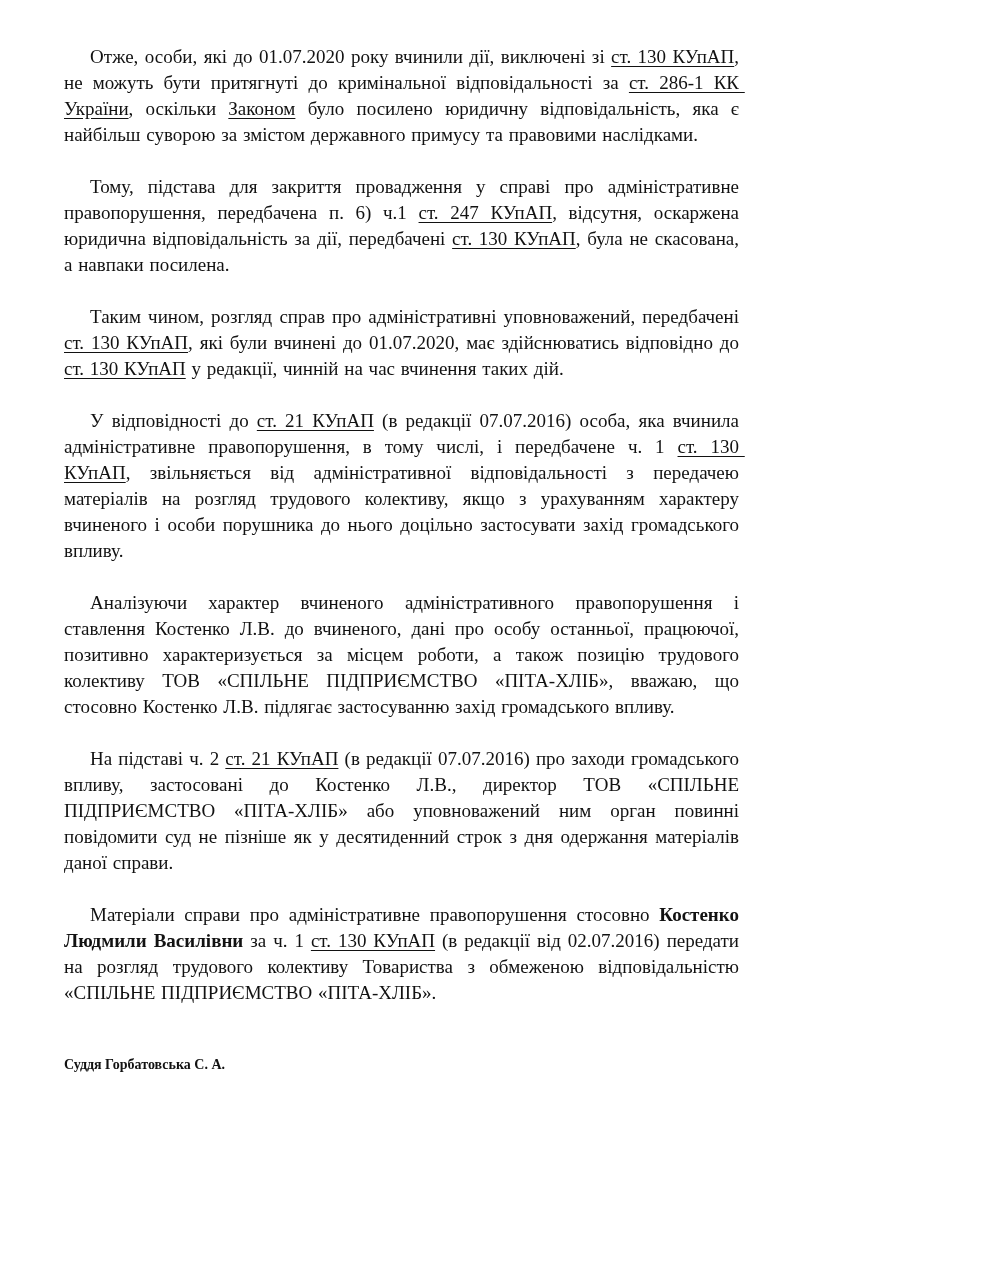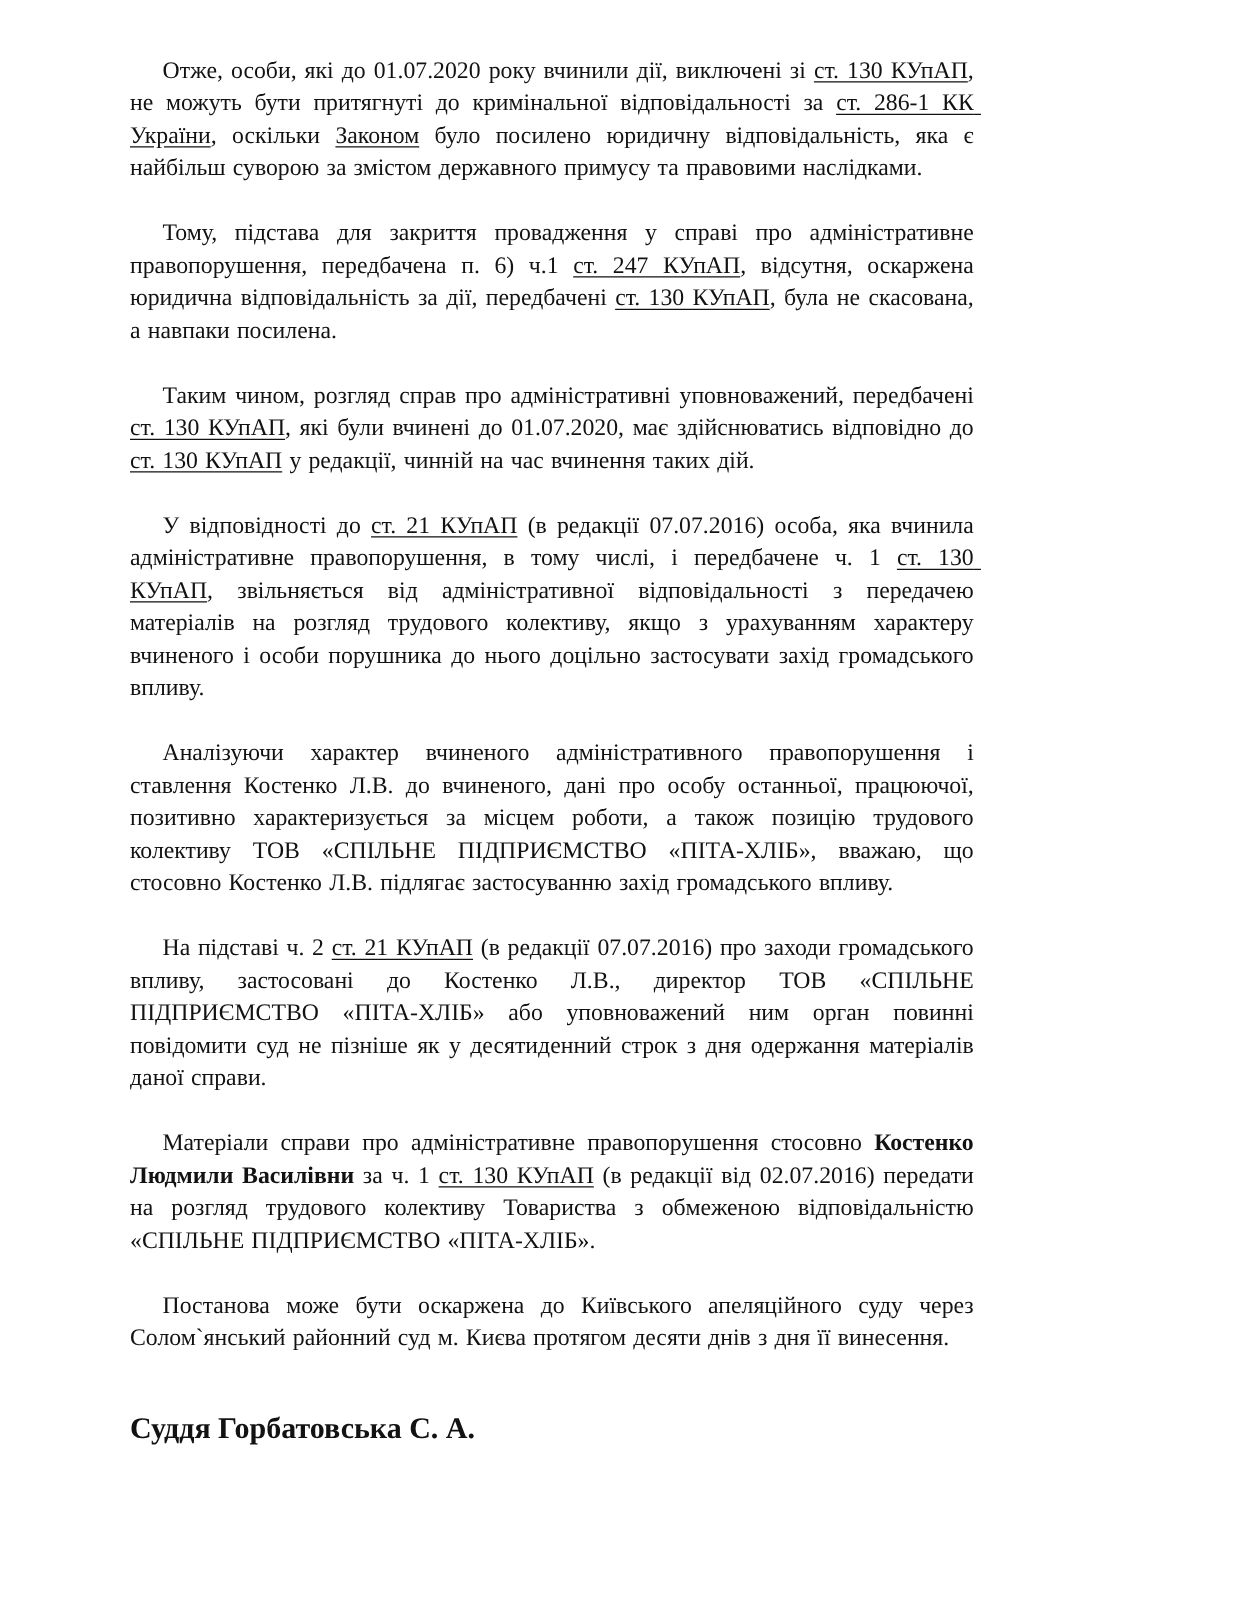--- a/index.html
+++ b/index.html
@@ -13,21 +13,20 @@
     overflow: hidden;
     font-family: "Liberation Serif", "DejaVu Serif", serif;
     color: #121212;
   }
   .page {
     box-sizing: border-box;
     width: 785px;
     height: 1280px;
     padding: 44px 46px 8px 64px;
     background: #ffffff;
-    margin-left: 40px;
   }
   .para {
     margin: 0 0 26px 0;
     font-size: 19px;
     line-height: 26px;
     text-align: justify;
     text-indent: 26px;
     word-spacing: 1px;
   }
   .para span { white-space: pre-wrap; }
@@ -37,21 +36,21 @@
     margin: 26px 0 27px 0;
     font-size: 20px;
     line-height: 26px;
     font-weight: bold;
     text-align: center;
     letter-spacing: 1.5px;
     text-indent: 0;
   }
   .signature {
     margin: 46px 0 0 0;
-    font-size: 24px;
+    font-size: 14px;
     line-height: 26px;
     font-weight: bold;
     text-align: left;
     text-indent: 0;
   }
 </style>
 </head>
 <body>
 
 <div class="page">
@@ -60,17 +59,16 @@
       <p class="para"><span>Тому, підстава для закриття провадження у справі про адміністративне правопорушення, передбачена п. 6) ч.1 </span><span class="u">ст. 247 КУпАП</span><span>, відсутня, оскаржена юридична відповідальність за дії, передбачені </span><span class="u">ст. 130 КУпАП</span><span>, була не скасована, а навпаки посилена.</span></p>
       <p class="para"><span>Таким чином, розгляд справ про адміністративні уповноважений, передбачені </span><span class="u">ст. 130 КУпАП</span><span>, які були вчинені до 01.07.2020, має здійснюватись відповідно до </span><span class="u">ст. 130 КУпАП</span><span> у редакції, чинній на час вчинення таких дій.</span></p>
       <p class="para"><span>У відповідності до </span><span class="u">ст. 21 КУпАП</span><span> (в редакції 07.07.2016) особа, яка вчинила адміністративне правопорушення, в тому числі, і передбачене ч. 1 </span><span class="u">ст. 130 КУпАП</span><span>, звільняється від адміністративної відповідальності з передачею матеріалів на розгляд трудового колективу, якщо з урахуванням характеру вчиненого і особи порушника до нього доцільно застосувати захід громадського впливу.</span></p>
       <p class="para"><span>Аналізуючи характер вчиненого адміністративного правопорушення і ставлення Костенко Л.В. до вчиненого, дані про особу останньої, працюючої, позитивно характеризується за місцем роботи, а також позицію трудового колективу ТОВ «СПІЛЬНЕ ПІДПРИЄМСТВО «ПІТА-ХЛІБ», вважаю, що стосовно Костенко Л.В. підлягає застосуванню захід громадського впливу.</span></p>
       <p class="para"><span>На підставі ч. 2 </span><span class="u">ст. 21 КУпАП</span><span> (в редакції 07.07.2016) про заходи громадського впливу, застосовані до Костенко Л.В., директор ТОВ «СПІЛЬНЕ ПІДПРИЄМСТВО «ПІТА-ХЛІБ» або уповноважений ним орган повинні повідомити суд не пізніше як у десятиденний строк з дня одержання матеріалів даної справи.</span></p>
     </div>
 
 
   <div>
       <p class="para"><span>Матеріали справи про адміністративне правопорушення стосовно </span><span class="b">Костенко Людмили Василівни</span><span> за ч. 1 </span><span class="u">ст. 130 КУпАП</span><span> (в редакції від 02.07.2016) передати на розгляд трудового колективу Товариства з обмеженою відповідальністю «СПІЛЬНЕ ПІДПРИЄМСТВО «ПІТА-ХЛІБ».</span></p>
-      <p class="para"><span>Постанова може бути оскаржена до Київського апеляційного суду через Солом`янський районний суд м. Києва протягом десяти днів з дня її винесення.</span></p>
     </div>
 
   <p class="signature">Суддя Горбатовська С. А.</p>
 </div>
 
 </body></html>

